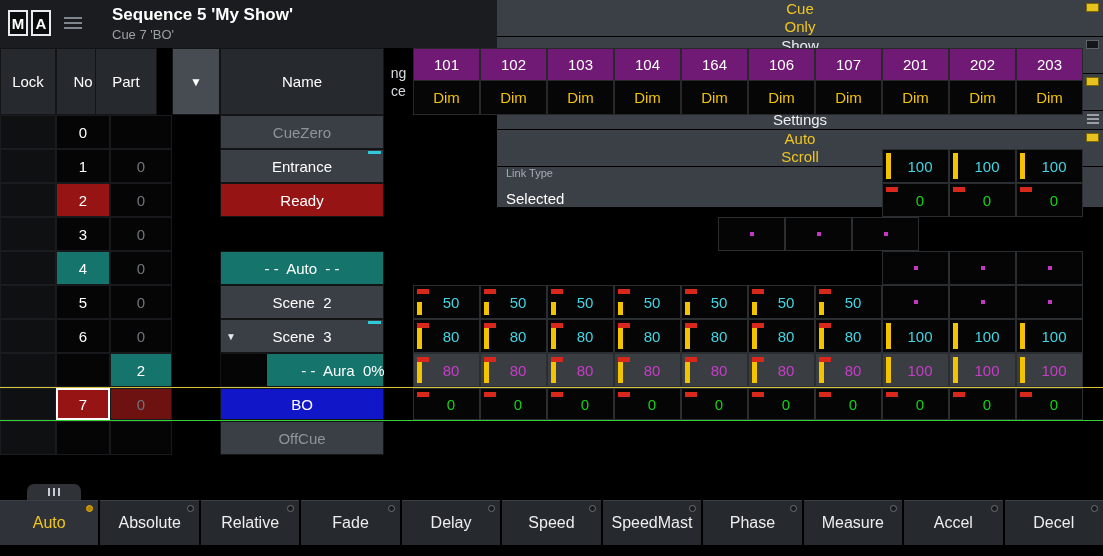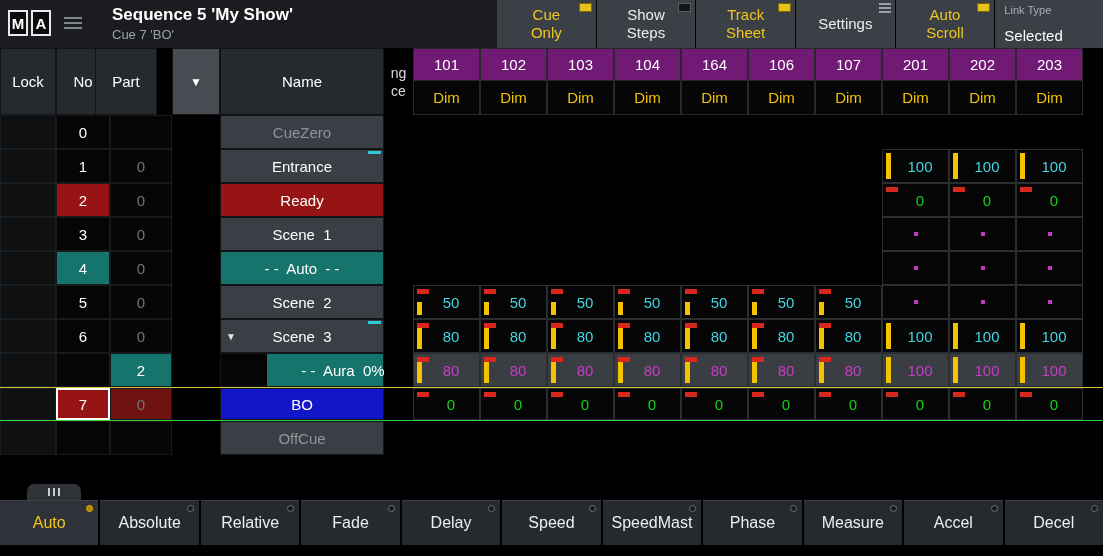--- a/index.html
+++ b/index.html
@@ -10,21 +10,21 @@
   
   .topbar { position:absolute; top:0; left:0; width:1103px; height:48px; background:#1a1c1f; }
   .brand { position:absolute; left:8px; top:10px; display:flex; gap:3px; }
   .logo-box { width:20px; height:26px; border:2px solid #e9ebee; background:#0b0c0e; color:#fff;
               font-weight:bold; font-size:15px; display:flex; align-items:center; justify-content:center; }
   .hamburger { position:absolute; left:64px; top:17px; width:18px; display:flex; flex-direction:column; gap:3px; }
   .hamburger i { display:block; height:2px; background:#81878e; }
   .titles { position:absolute; left:112px; top:5px; }
   .title { color:#fff; font-size:17px; font-weight:bold; white-space:pre; }
   .subtitle { color:#9aa1a8; font-size:13px; margin-top:2px; white-space:pre; }
-  .tb-buttons { position:absolute; left:497px; right:0; top:0; bottom:0; display:flex; gap:1px; background:#000; }
+  .tb-buttons { position:absolute; left:497px; right:0; top:0; bottom:0; display:flex; gap:1px; background:#000;flex-direction:column; }
   .tb-btn { flex:1; background:#3b4047; position:relative; display:flex; flex-direction:column;
             align-items:center; justify-content:center; color:#eceef1; }
   .tb-btn.active { color:#f0c51e; }
   .tb-line { font-size:15px; line-height:18px; }
   .led { position:absolute; top:3px; right:4px; width:13px; height:9px; background:#14161a; border:1px solid #5c6166; }
   .led.led-on { background:#e7c11d; border-color:#7d6700; }
   .led.grid { width:12px; height:10px; border:none;
               background:repeating-linear-gradient(to bottom,#9aa0a6 0 2px,transparent 2px 4px); }
   .tb-btn.link { align-items:flex-start; padding-left:9px; }
   .link-label { font-size:11px; color:#a7adb4; }
@@ -297,23 +297,20 @@
             <div class="cap"></div>
           </div>
           <div class="val green">0</div>
         </div>
       </div>
       <div class="row">
         <div class="c lock"></div>
         <div class="c no">3</div>
         <div class="c part">0</div>
         <div class="c sp1"></div>
-        <div class="c name">
-          <span class="nm">Scene  1</span>
-        </div>
         <div class="c sp2"></div>
         <div class="c vcell"></div>
         <div class="c vcell"></div>
         <div class="c vcell"></div>
         <div class="c vcell"></div>
         <div class="c vcell"></div>
         <div class="c vcell"></div>
         <div class="c vcell"></div>
         <div class="c vcell boxed">
           <div class="dot"></div>

